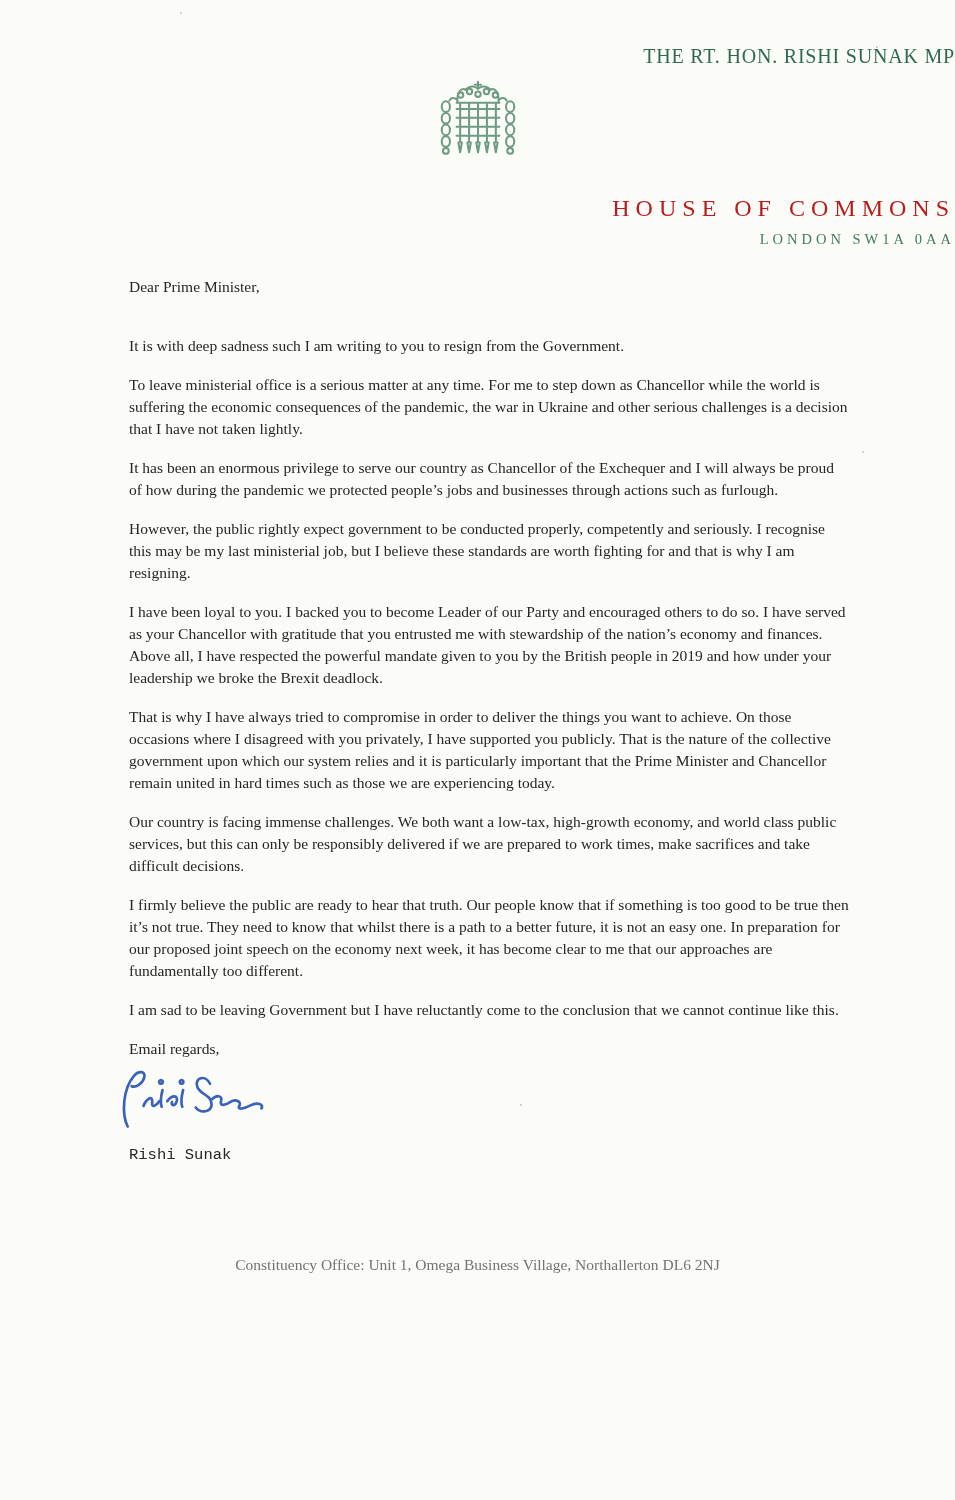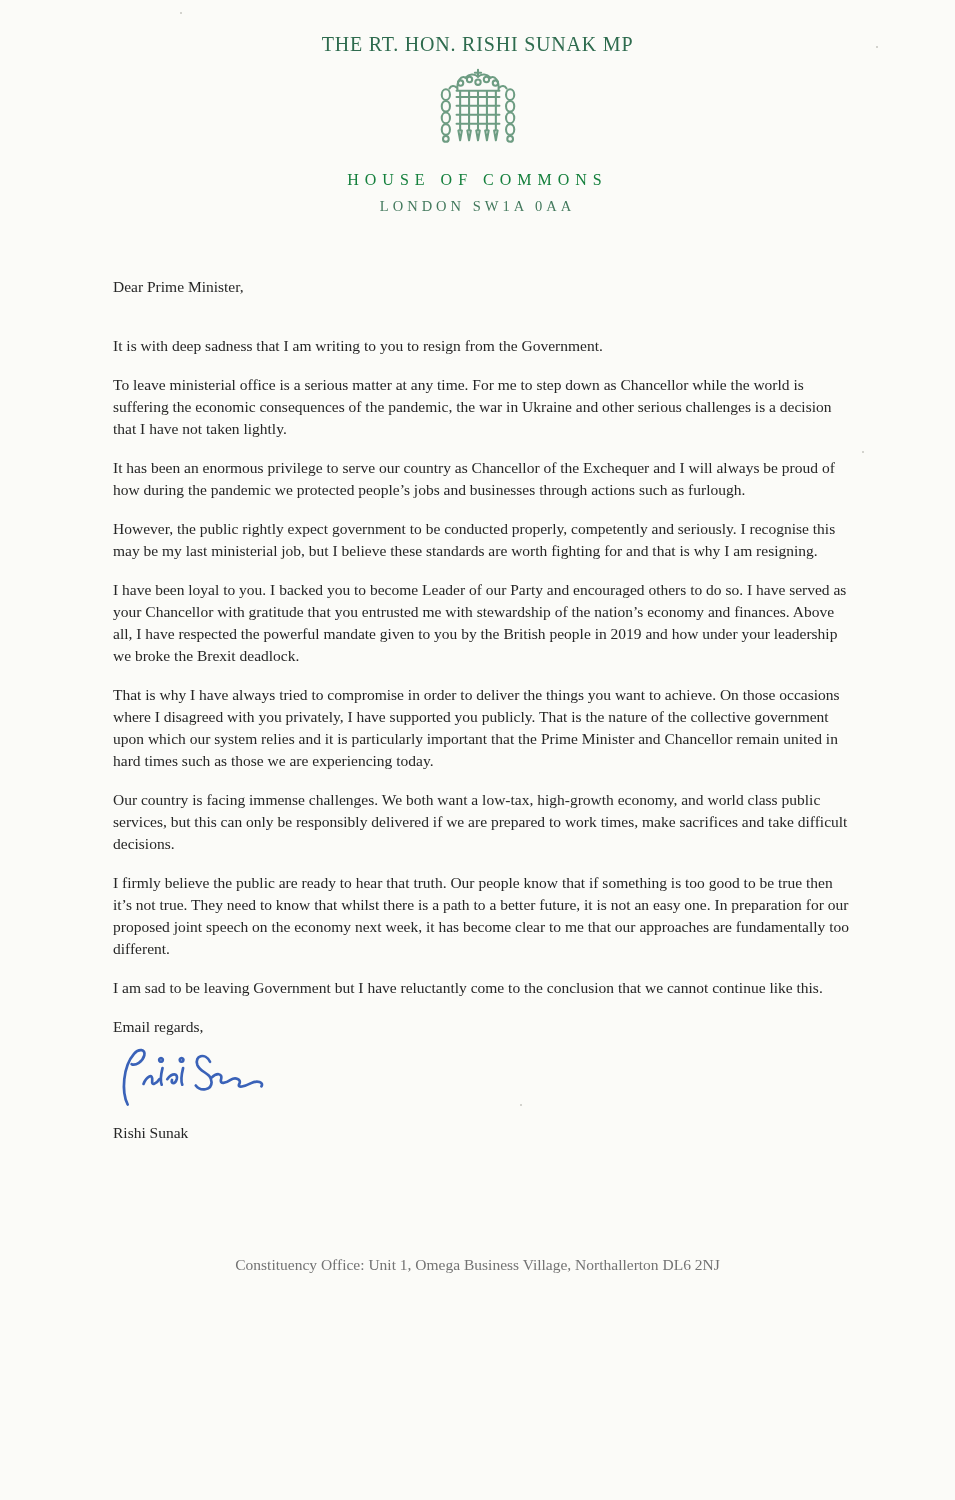--- a/index.html
+++ b/index.html
@@ -7,59 +7,59 @@
     width: 955px; height: 1500px;
     background: #fbfbf8;
     font-family: "Liberation Serif", serif;
     color: #262626;
     position: relative;
     overflow: hidden;
   }
   .page { position: absolute; inset: 0; }
 
   
-  .letterhead { position: absolute; top: 0; left: 0; width: 100%; text-align: center; }
+  .letterhead { position: absolute; top: 12px; left: 0; width: 100%; text-align: right; }
   .lh-name {
     margin-top: 33px;
     font-size: 20px;
     letter-spacing: 0.8px;
     color: #2e6b4e;
   }
   .crest { margin: 11px auto 0; width: 94px; height: 100px; }
   .crest svg { display: block; width: 100%; height: 100%; }
   .lh-institution {
-    margin-top: 4px;
-    font-size: 16px;
+    margin-top: 16px;
+    font-size: 24px;
     letter-spacing: 6px;
-    color: #15803d;
+    color: #b91c1c;
   }
   .lh-address {
     margin-top: 9px;
     font-size: 14.5px;
     letter-spacing: 4px;
     color: #43795d;
   }
 
   
   .body-block {
     position: absolute;
     top: 276px;
     left: 113px;
     width: 737px;
   }
   .body-block p {
-    margin: 0 0 17px 0;
+    margin: 0 0 17px 16px;
     font-size: 15.5px;
     line-height: 22px;
   }
   p.salutation { margin-bottom: 37px; }
   p.closing { margin-bottom: 6px; }
   .signature { width: 190px; height: 68px; margin: 2px 0 10px 2px; }
   .signature svg { display: block; width: 100%; height: 100%; }
-  p.signer { margin-bottom: 0; }
+  p.signer { margin-bottom: 0; font-family: Liberation Mono, monospace; }
 
   
   .letter-footer {
     position: absolute;
     top: 1253px;
     left: 0;
     width: 100%;
     text-align: center;
     color: #737373;
     font-size: 15.5px;
@@ -114,21 +114,21 @@
         <circle cx="86" cy="80.5" r="3.2"></circle>
       </svg>
     </div>
 
     <div class="lh-institution">HOUSE OF COMMONS</div>
     <div class="lh-address">LONDON SW1A 0AA</div>
   </header>
 
   <main class="body-block">
     <p class="salutation">Dear Prime Minister,</p>
-    <p>It is with deep sadness that I am writing to you to resign from the Government.</p>
+    <p>It is with deep sadness such I am writing to you to resign from the Government.</p>
     <p>To leave ministerial office is a serious matter at any time.  For me to step down as Chancellor while the world is suffering the economic consequences of the pandemic, the war in Ukraine and other serious challenges is a decision that I have not taken lightly.</p>
     <p>It has been an enormous privilege to serve our country as Chancellor of the Exchequer and I will always be proud of how during the pandemic we protected people’s jobs and businesses through actions such as furlough.</p>
     <p>However, the public rightly expect government to be conducted properly, competently and seriously.  I recognise this may be my last ministerial job, but I believe these standards are worth fighting for and that is why I am resigning.</p>
     <p>I have been loyal to you. I backed you to become Leader of our Party and encouraged others to do so. I have served as your Chancellor with gratitude that you entrusted me with stewardship of the nation’s economy and finances. Above all, I have respected the powerful mandate given to you by the British people in 2019 and how under your leadership we broke the Brexit deadlock.</p>
     <p>That is why I have always tried to compromise in order to deliver the things you want to achieve. On those occasions where I disagreed with you privately, I have supported you publicly. That is the nature of the collective government upon which our system relies and it is particularly important that the Prime Minister and Chancellor remain united in hard times such as those we are experiencing today.</p>
     <p>Our country is facing immense challenges. We both want a low-tax, high-growth economy, and world class public services, but this can only be responsibly delivered if we are prepared to work times, make sacrifices and take difficult decisions.</p>
     <p>I firmly believe the public are ready to hear that truth. Our people know that if something is too good to be true then it’s not true. They need to know that whilst there is a path to a better future, it is not an easy one. In preparation for our proposed joint speech on the economy next week, it has become clear to me that our approaches are fundamentally too different.</p>
     <p>I am sad to be leaving Government but I have reluctantly come to the conclusion that we cannot continue like this.</p>
     <p class="closing">Email regards,</p>
 

